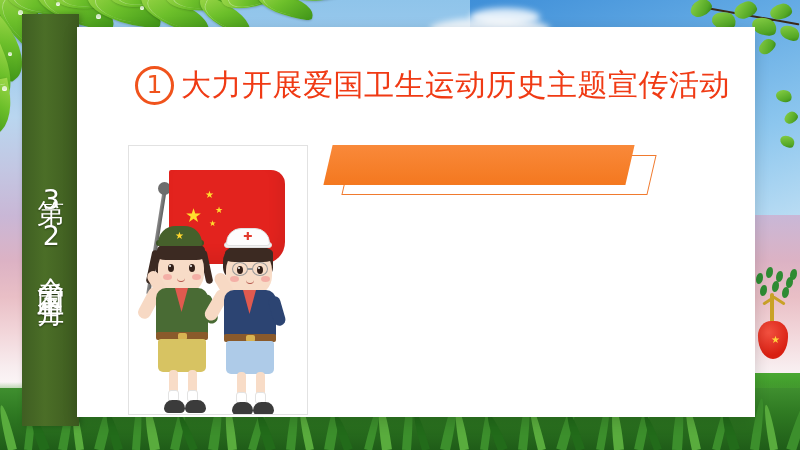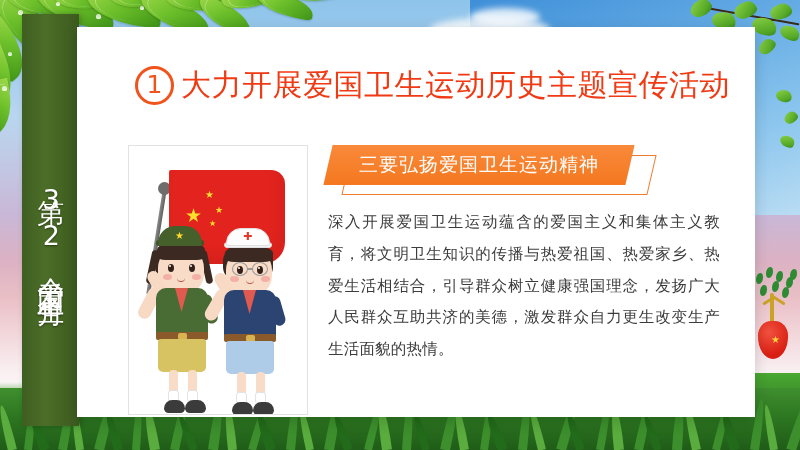--- a/index.html
+++ b/index.html
@@ -564,19 +564,17 @@
         <div class="sock" style="left:21px;top:166px;"></div>
         <div class="sock" style="left:40px;top:166px;"></div>
         <div class="shoe" style="left:17px;top:176px;"></div>
         <div class="shoe" style="left:38px;top:176px;"></div>
       </div>
     </div>
 
     <div class="banner-wrap">
       <div class="banner-outline"></div>
       <div class="banner-fill"></div>
-      <div class="banner-label">三要弘扬爱国卫生运动精神</div>
-    </div>
-
-    <div class="body-text">深入开展爱国卫生运动蕴含的爱国主义和集体主义教育，将文明卫生知识的传播与热爱祖国、热爱家乡、热爱生活相结合，引导群众树立健康强国理念，发扬广大人民群众互助共济的美德，激发群众自力更生改变生产生活面貌的热情。</div>
+    </div>
+
 
   </div>
 </div>
 
 </body></html>

